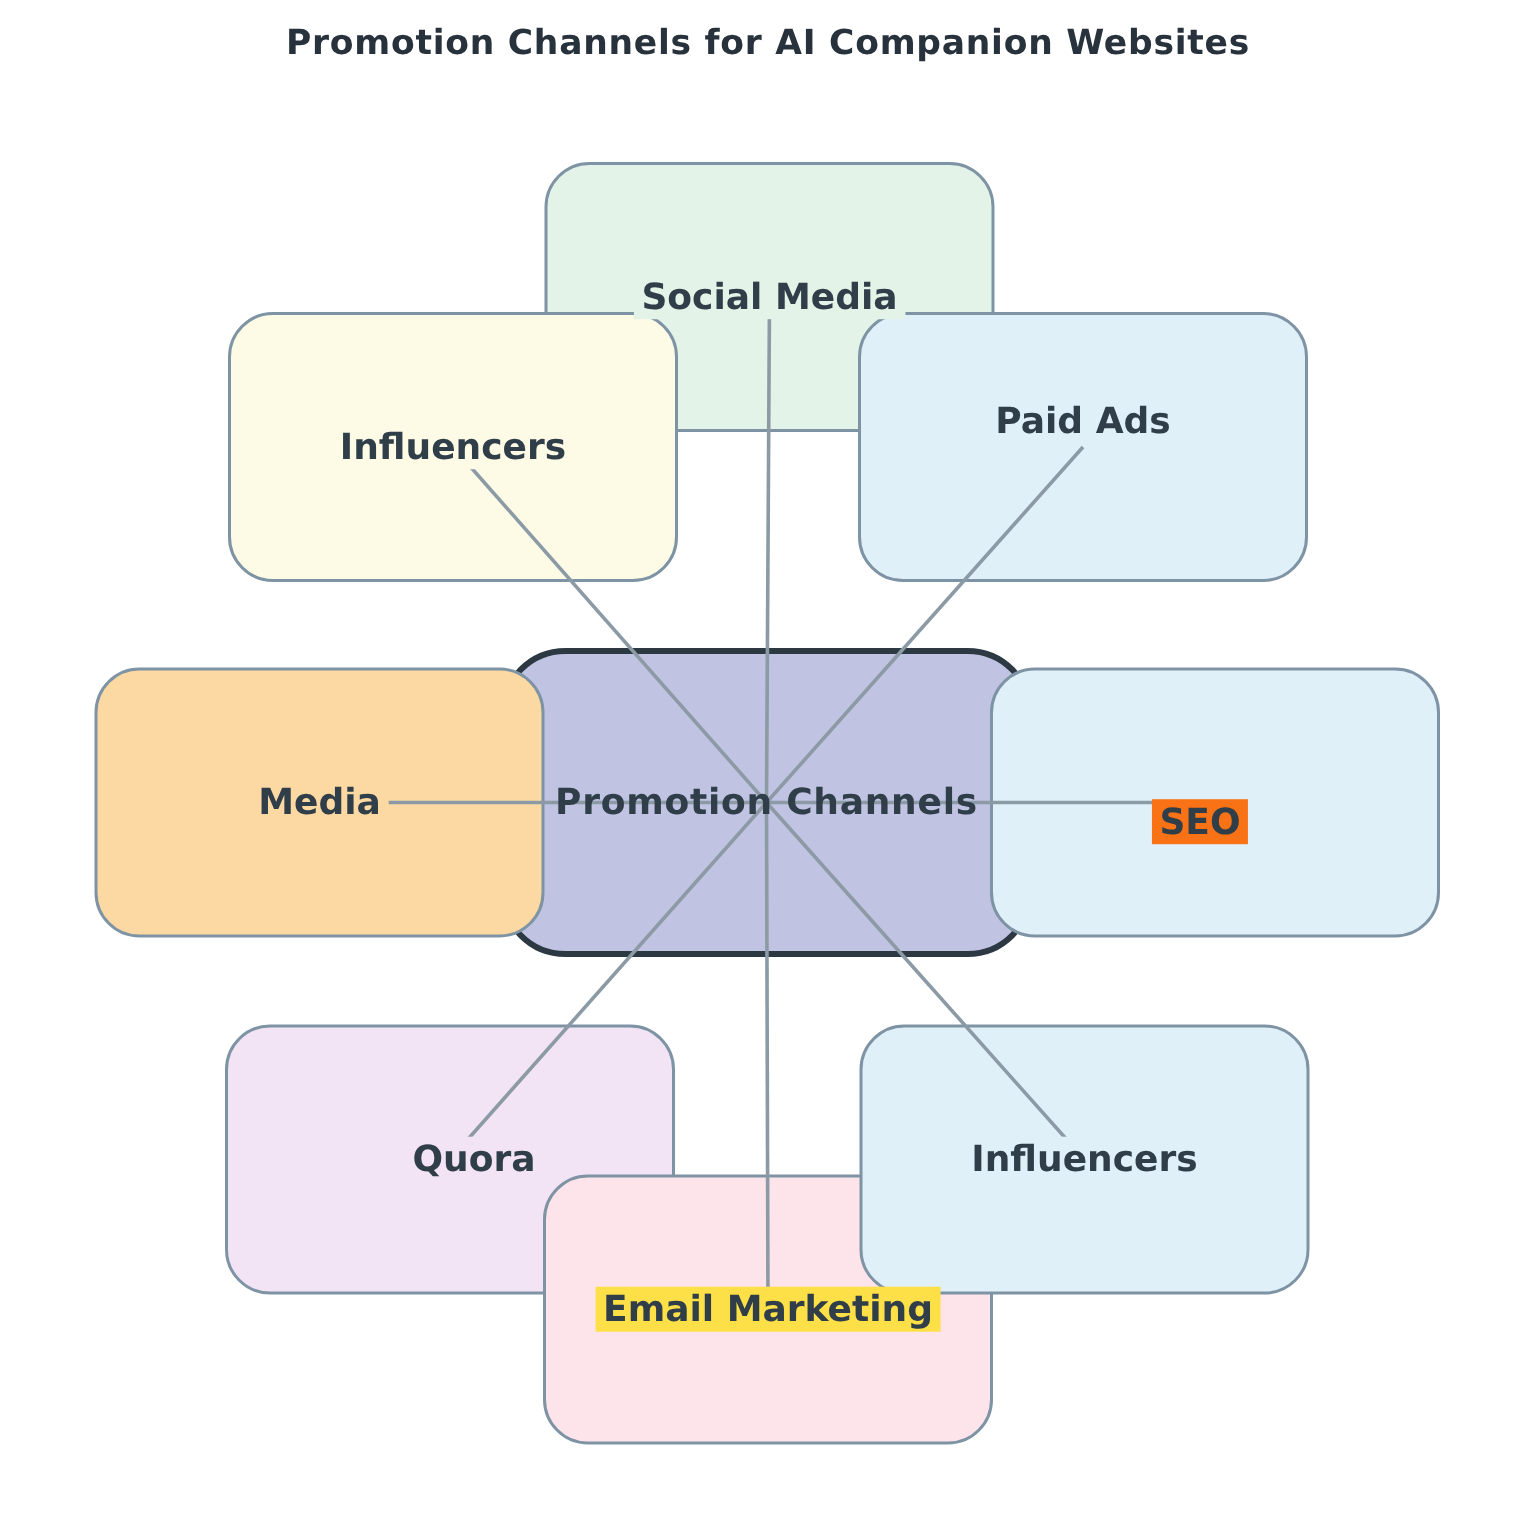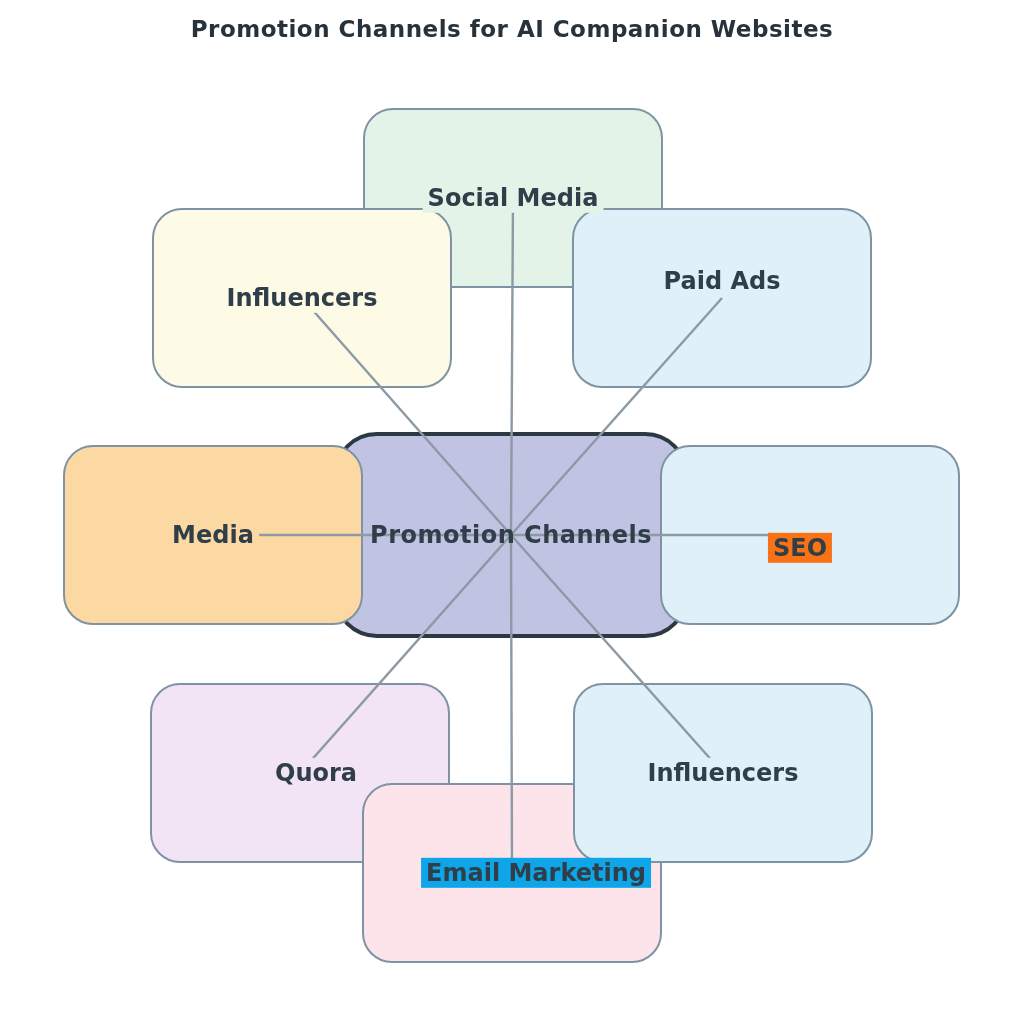--- a/index.html
+++ b/index.html
@@ -86,16 +86,16 @@
       <line x1="511" y1="535" x2="723" y2="773" stroke="#8b9aa4" stroke-width="2.4"></line>
     </svg>
   <div id="labels-layer">
       <div class="node-label center-label" style="left: 511px; top: 535px;">Promotion Channels</div>
       <div class="node-label" style="left: 513px; top: 198px; background: rgb(227, 243, 231);">Social Media</div>
       <div class="node-label" style="left: 302px; top: 298px; background: rgb(253, 250, 229); text-align: center;">Influencers</div>
       <div class="node-label" style="left: 722px; top: 281px; background: rgb(223, 240, 248);">Paid Ads</div>
       <div class="node-label" style="left: 213px; top: 535px; background: rgb(252, 217, 163);">Media</div>
       <div class="node-label" style="left: 800px; top: 535px; background: #f97316; margin-top: 13px;">SEO</div>
       <div class="node-label" style="left: 316px; top: 773px; background: rgb(242, 228, 245);">Quora</div>
-      <div class="node-label" style="left: 512px; top: 873px; background: #0ea5e9; margin-left: 24px;">Email Marketing</div>
+      <div class="node-label" style="left: 512px; top: 873px; background: #fde047;">Email Marketing</div>
       <div class="node-label" style="left: 723px; top: 773px; background: rgb(223, 240, 248);">Influencers</div>
     </div>
 </div>
 
 </body></html>

